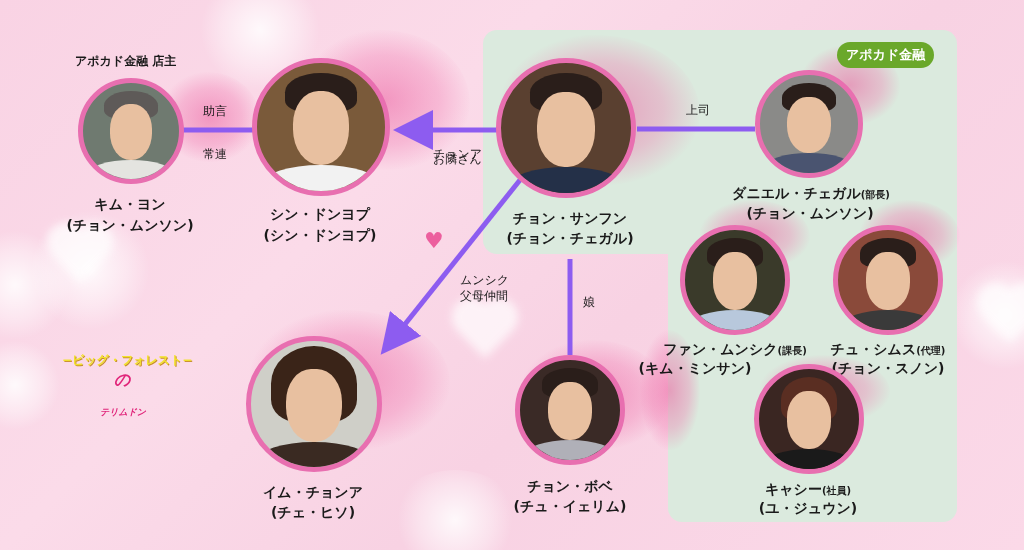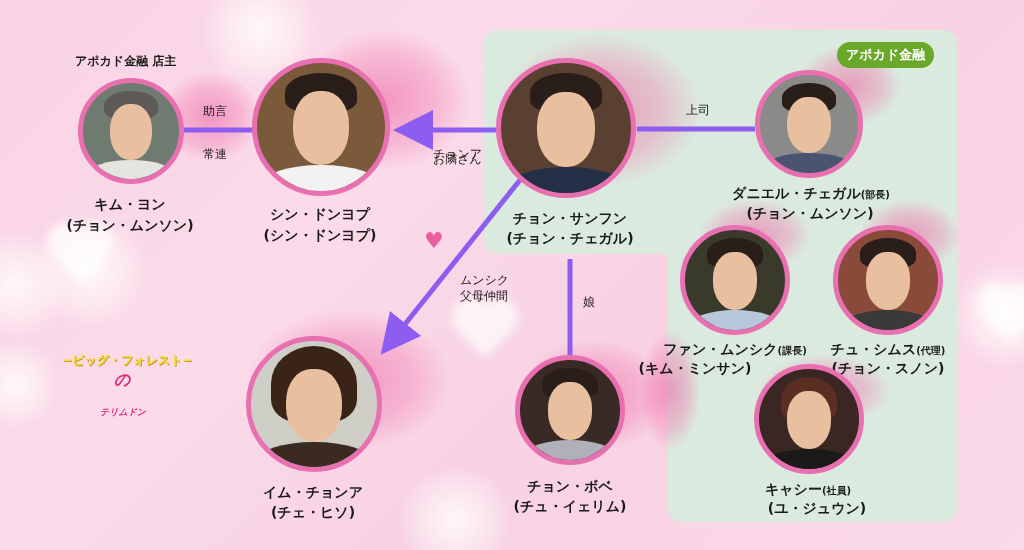--- a/index.html
+++ b/index.html
@@ -287,21 +287,21 @@
 </div>
 <div class="name" style="left:888px; top:341px;"><span>チュ・シムス</span><span class="sub-role">(代理)</span></div>
 <div class="actor" style="left:888px; top:360px;">(チョン・スノン)</div>
 
 <div class="portrait" style="left:754px; top:364px; width:110px; height:110px; background:#3a2622;">
   <div class="hair" style="background:#5a2e22; height:45%;"></div>
   <div class="face"></div>
   <div class="shirt" style="background:#1a1a1a;"></div>
 </div>
 <div class="name" style="left:808px; top:481px;"><span>キャシー</span><span class="sub-role">(社員)</span></div>
-<div class="actor" style="left:808px; top:500px;margin-left:9px;">(ユ・ジュウン)</div>
+<div class="actor" style="left:808px; top:500px;">(ユ・ジュウン)</div>
 
 <div class="rel-label" style="left:460px; top:272px;">
   <div>ムンシク</div>
   <div>父母仲間</div>
 </div>
 <div class="rel-label" style="left:583px; top:294px;">娘</div>
 
 <div class="portrait" style="left:246px; top:336px; width:136px; height:136px; background:#cfcfc8;">
   <div class="hair" style="background:#3a2418; height:60%; top:4%; left:16%; width:68%;"></div>
   <div class="face"></div>

